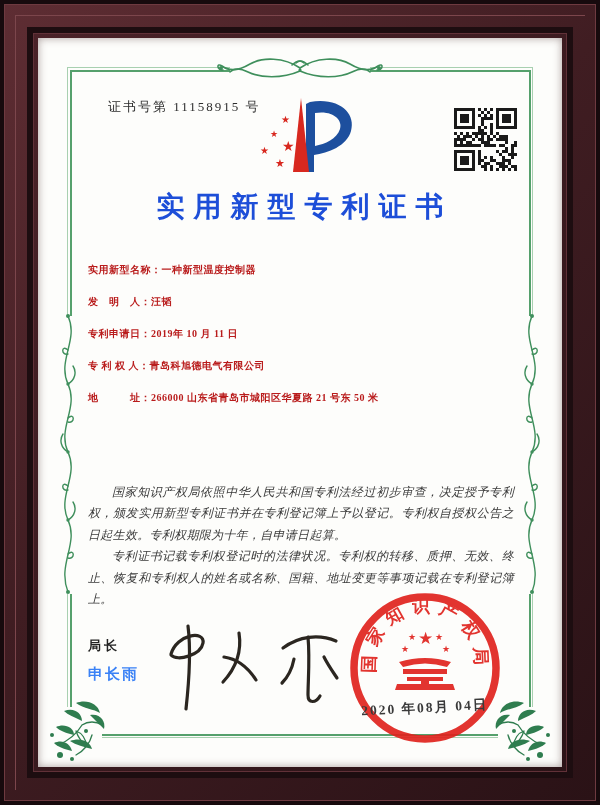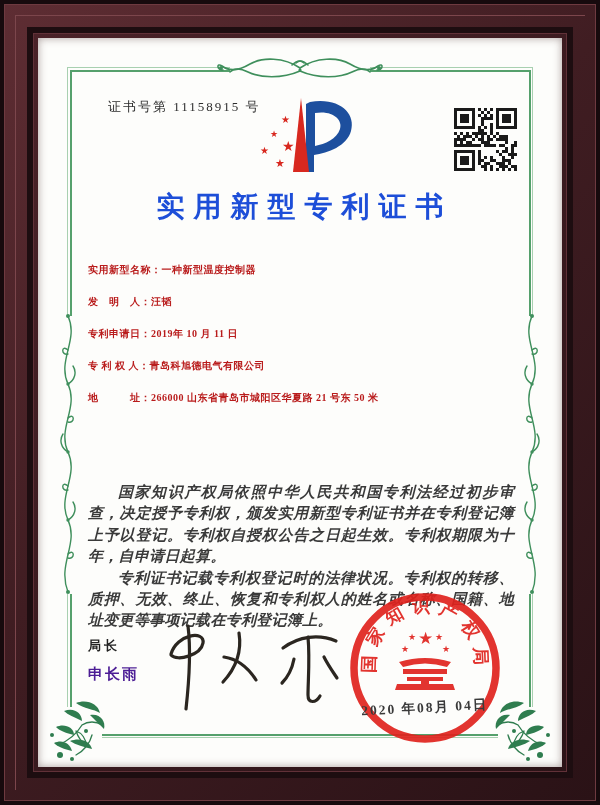--- a/index.html
+++ b/index.html
@@ -28,26 +28,26 @@
   #cert-no { position:absolute; left:50px; top:60px; font-size:13px; letter-spacing:2px; color:#2e2e2e;margin-left:20px; }
   #title { position:absolute; left:0; top:150px; width:100%; text-align:center;
     font-size:28px; font-weight:700; letter-spacing:9px; color:#1d4ed8; text-indent:9px; }
 
   #fields { position:absolute; left:50px; top:216px; width:430px; font-size:10px; color:#b91c1c; }
   .frow { height:32px; line-height:32px; white-space:nowrap; position:relative; font-weight:600; }
   .flabel { letter-spacing:.5px; }
   .fvalue { letter-spacing:.5px; }
   .grant-pair { position:absolute; left:260px; top:0; }
 
-  #paras { position:absolute; left:50px; top:444px; width:426px; font-size:15px;
-    line-height:21.4px; color:#3a3a3a; text-align:justify; font-style:italic; font-weight:700; }
+  #paras { position:absolute; left:50px; top:444px; width:426px; font-size:12px;
+    line-height:21.4px; color:#3a3a3a; text-align:justify; font-style:italic; font-weight:400; }
   #paras p { text-indent:2em; letter-spacing:.3px; }
 
   #signer-title { position:absolute; left:50px; top:599px; font-size:13px; font-weight:600; letter-spacing:3px; color:#222; }
-  #signer-name  { position:absolute; left:50px; top:627px; font-size:15px; font-weight:600; letter-spacing:2px; color:#4c1d95; }
+  #signer-name  { position:absolute; left:50px; top:627px; font-size:15px; font-weight:600; letter-spacing:2px; color:#3b82f6; }
 
   #signature { position:absolute; left:105px; top:572px; }
   #seal { position:absolute; left:303px; top:554px; }
   #qr { position:absolute; left:416px; top:70px; width:63px; height:63px; }
   #logo { position:absolute; left:210px; top:54px; }
 </style>
 </head>
 <body>
 
 <div id="stage">

